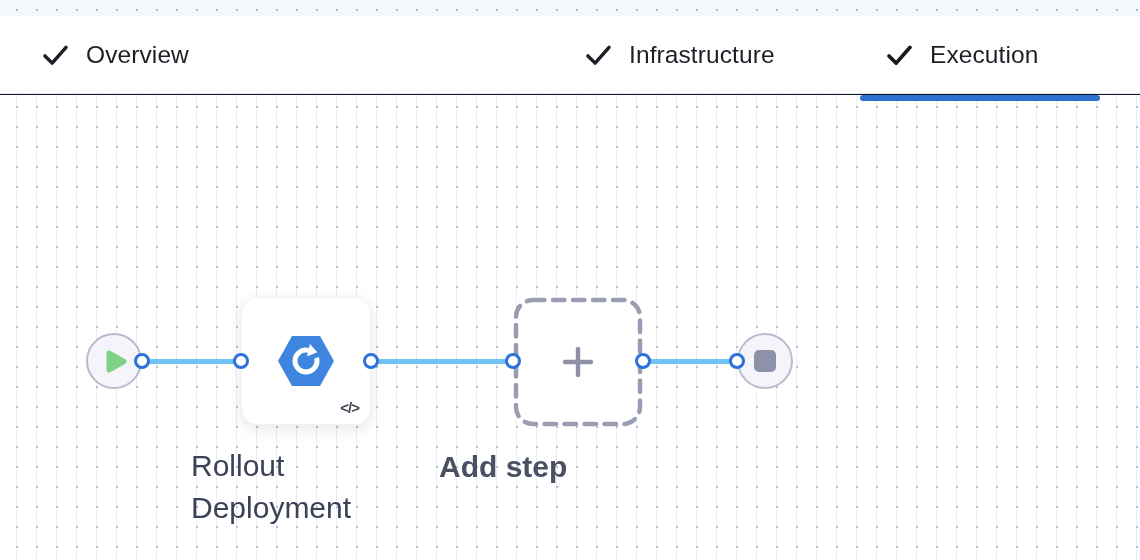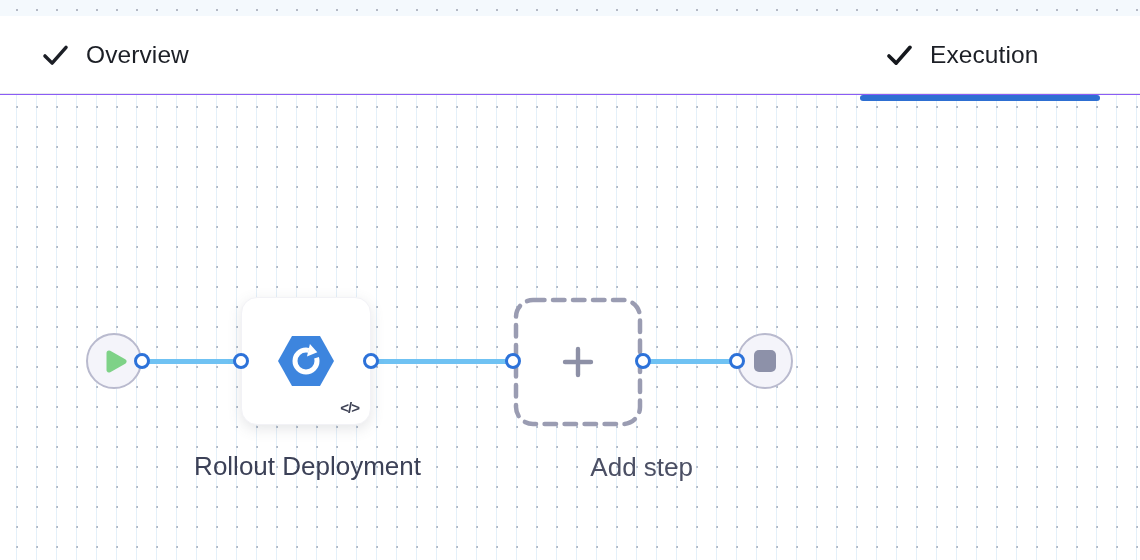--- a/index.html
+++ b/index.html
@@ -1,19 +1,19 @@
 <!DOCTYPE html>
 <html><head>
 <meta charset="utf-8">
 <style>
   * { margin: 0; padding: 0; box-sizing: border-box; }
   html, body { width: 1140px; height: 560px; overflow: hidden; }
   body { font-family: "Liberation Sans", sans-serif; }
 
-  .page { position: relative; width: 1140px; height: 488px; background: #8b5cf6; }
+  .page { position: relative; width: 1140px; height: 488px; background: #0f172a; }
 
   
   .top-strip {
     position: absolute; left: 0; top: 0; width: 1140px; height: 16px;
     background-color: #f4f9fd;
     background-image: radial-gradient(circle, #b4b9c5 1.05px, transparent 1.45px);
     background-size: 20px 20px;
     background-position: 7px 0px;
   }
 
@@ -85,43 +85,49 @@
   .add-box {
     position: absolute; left: 513px; top: 202px; width: 130px; height: 130px;
     z-index: 2; cursor: pointer;
   }
   .add-box .frame { position: absolute; left: 0; top: 0; }
   .add-box .plus {
     position: absolute; left: 50%; top: 50%; transform: translate(-50%, -50%);
   }
 
   .node-label {
-    position: absolute; width: 230px; text-align: right;
-    font-size: 26px; line-height: 42px; z-index: 2;
+    position: absolute; width: 230px; text-align: left;
+    font-size: 30px; line-height: 42px; z-index: 2;
   }
   .step-label { left: 191px; top: 350px; color: #3c4157; }
-  .add-label  { left: 463px; top: 351px; color: #4b4f64; }
+  .add-label  { left: 439px; top: 351px; color: #4b4f64; font-weight: bold; }
 </style>
 </head>
 <body>
 
 <div class="page">
 
   <div class="top-strip"></div>
 
   <header class="tabbar">
 
     <div class="tab" style="left:42px">
       <svg class="check" viewBox="0 0 28 24">
         <path d="M3 13.5 L10.5 21 L25 4.5" fill="none" stroke="#1c1f26" stroke-width="3.6" stroke-linecap="round" stroke-linejoin="round"></path>
       </svg>
       <span class="tab-label">Overview</span>
     </div>
 
 
+    <div class="tab" style="left:585px">
+      <svg class="check" viewBox="0 0 28 24">
+        <path d="M3 13.5 L10.5 21 L25 4.5" fill="none" stroke="#1c1f26" stroke-width="3.6" stroke-linecap="round" stroke-linejoin="round"></path>
+      </svg>
+      <span class="tab-label">Infrastructure</span>
+    </div>
 
     <div class="tab active" style="left:886px">
       <svg class="check" viewBox="0 0 28 24">
         <path d="M3 13.5 L10.5 21 L25 4.5" fill="none" stroke="#15181d" stroke-width="3.8" stroke-linecap="round" stroke-linejoin="round"></path>
       </svg>
       <span class="tab-label">Execution</span>
     </div>
 
   </header>
 

